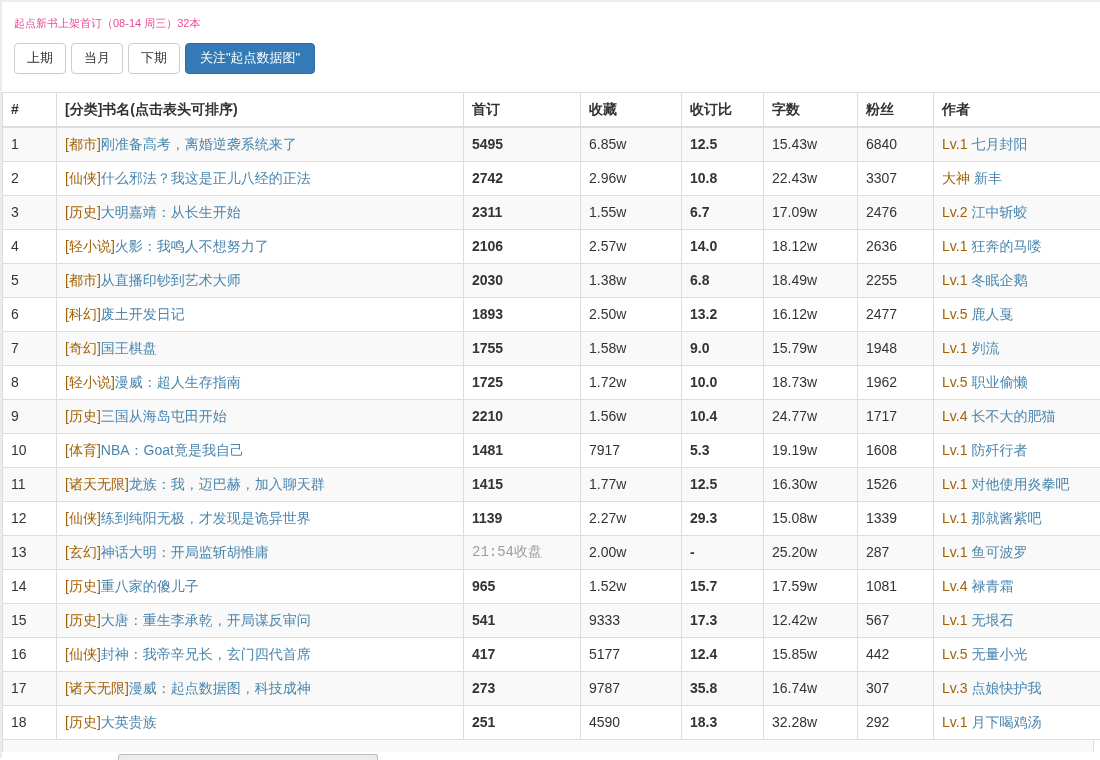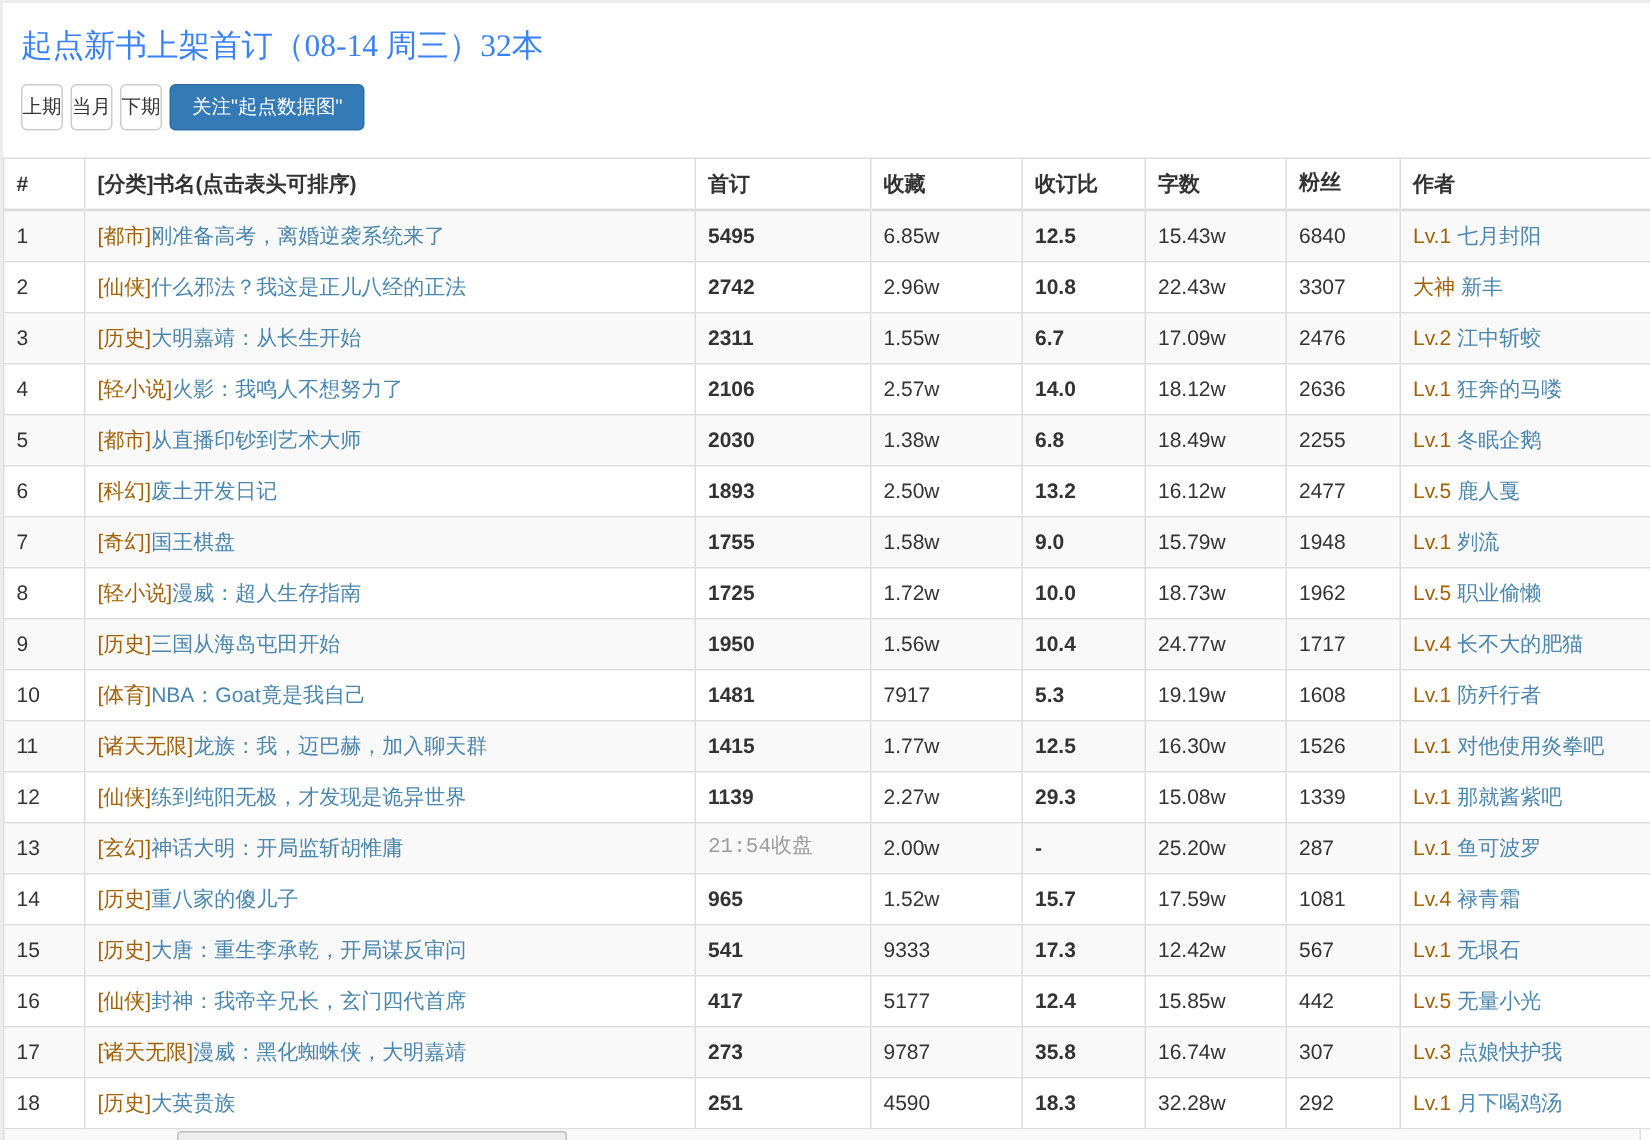--- a/index.html
+++ b/index.html
@@ -8,31 +8,30 @@
     width: 1100px;
     height: 760px;
     overflow: hidden;
     background: #fff;
     color: #333;
     font-family: "Liberation Sans", "DejaVu Sans", sans-serif;
   }
   .page { border-top: 2px solid #ececec; border-left: 2px solid #ececec; min-height: 758px; box-sizing: border-box; }
   .title {
     margin: 14px 0 12px 12px;
-    font-size: 21px;
+    font-size: 11px;
     font-weight: 400;
-    color: #3b82f6;
-    font-family: Liberation Serif, serif;
+    color: #ec4899;
   }
   .toolbar { margin: 0 0 18px 12px; display: flex; gap: 5px; }
   .btn {
     background: #fff;
     border: 1px solid #ccc;
     border-radius: 4px;
-    padding: 6px 0;
+    padding: 6px 12px;
     font-size: 13px;
     color: #333;
     cursor: pointer;
     font-family: inherit;
     line-height: 1.3;
   }
   .btn-primary {
     background: #337ab7;
     border-color: #2e6da4;
     color: #fff;
@@ -209,21 +208,21 @@
     <td class="c-ratio">10.0</td>
     <td class="c-words">18.73w</td>
     <td class="c-fans">1962</td>
     <td class="c-author"><span class="lv">Lv.5</span><a class="link">职业偷懒</a></td>
 
   </tr>
 
   <tr>
     <td class="c-idx">9</td>
     <td class="c-name"><span class="cat">[历史]</span><a class="link">三国从海岛屯田开始</a></td>
-    <td class="c-first">1950</td>
+    <td class="c-first">2210</td>
     <td class="c-collect">1.56w</td>
     <td class="c-ratio">10.4</td>
     <td class="c-words">24.77w</td>
     <td class="c-fans">1717</td>
     <td class="c-author"><span class="lv">Lv.4</span><a class="link">长不大的肥猫</a></td>
 
   </tr>
 
   <tr>
     <td class="c-idx">10</td>
@@ -304,21 +303,21 @@
     <td class="c-collect">5177</td>
     <td class="c-ratio">12.4</td>
     <td class="c-words">15.85w</td>
     <td class="c-fans">442</td>
     <td class="c-author"><span class="lv">Lv.5</span><a class="link">无量小光</a></td>
 
   </tr>
 
   <tr>
     <td class="c-idx">17</td>
-    <td class="c-name"><span class="cat">[诸天无限]</span><a class="link">漫威：黑化蜘蛛侠，大明嘉靖</a></td>
+    <td class="c-name"><span class="cat">[诸天无限]</span><a class="link">漫威：起点数据图，科技成神</a></td>
     <td class="c-first">273</td>
     <td class="c-collect">9787</td>
     <td class="c-ratio">35.8</td>
     <td class="c-words">16.74w</td>
     <td class="c-fans">307</td>
     <td class="c-author"><span class="lv">Lv.3</span><a class="link">点娘快护我</a></td>
 
   </tr>
 
   <tr>

